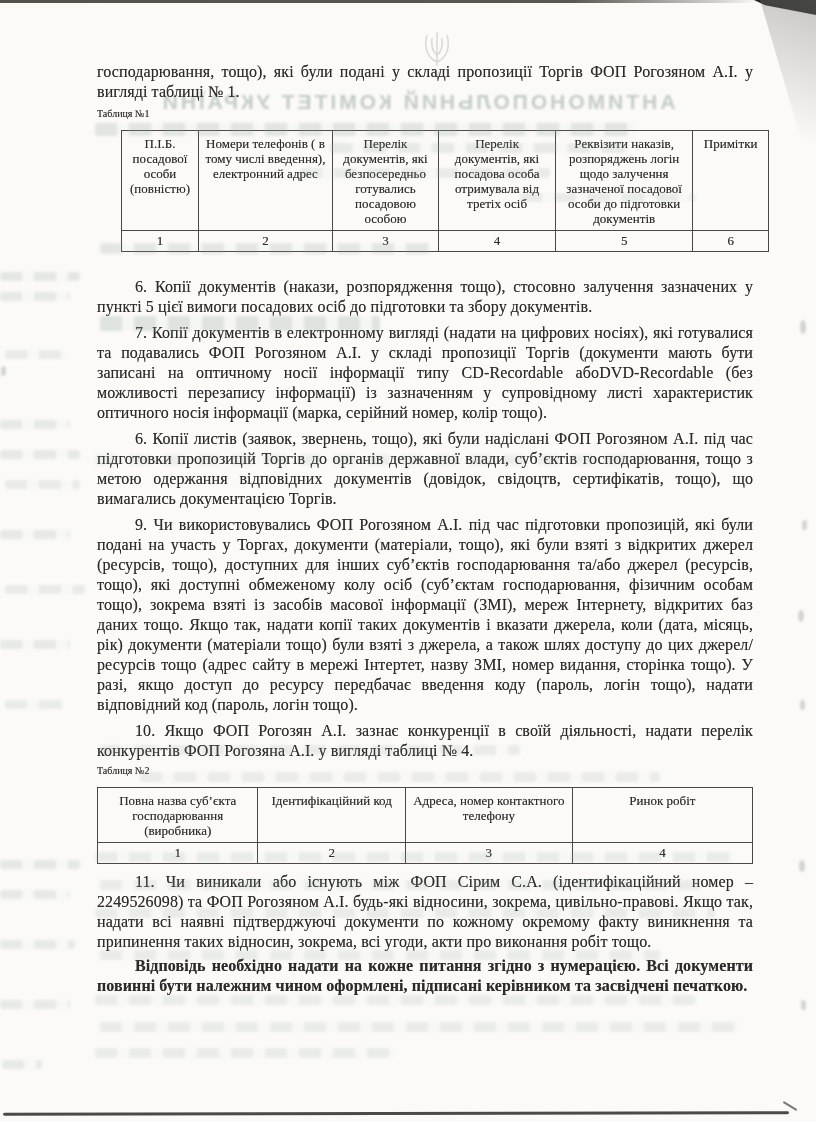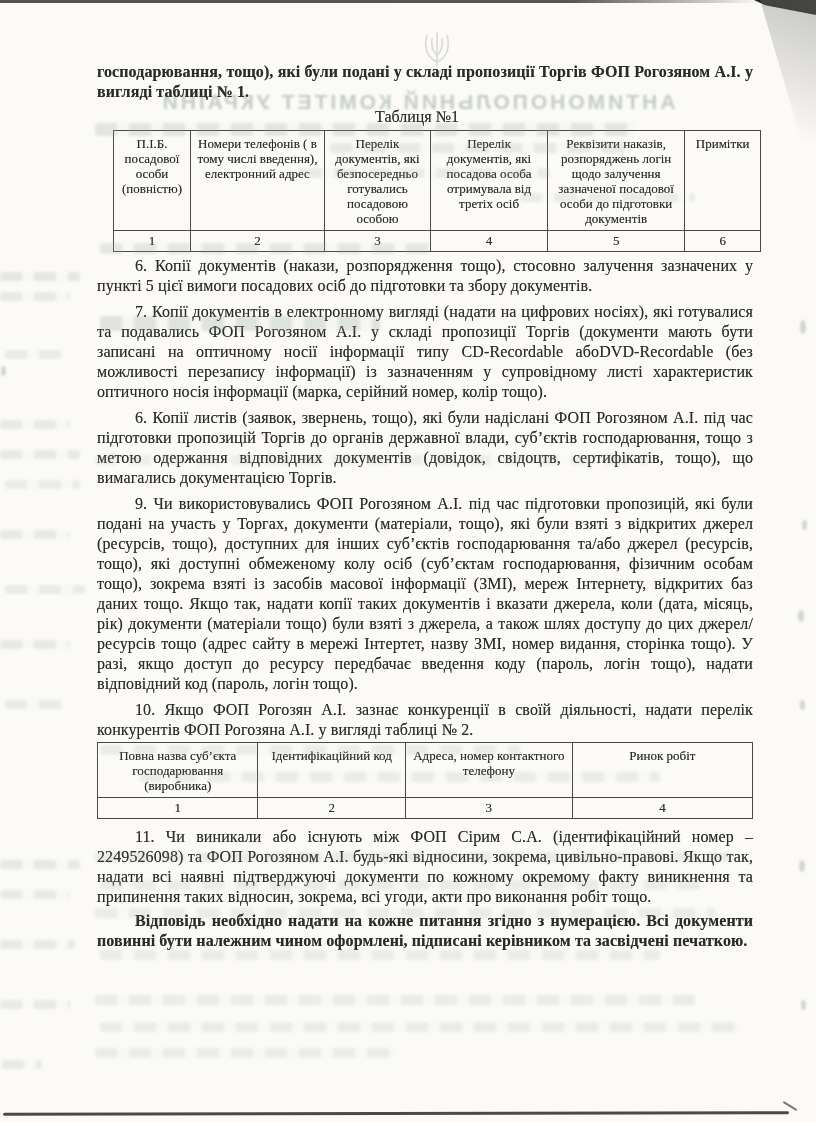--- a/index.html
+++ b/index.html
@@ -31,31 +31,31 @@
     pointer-events:none;
   }
   .gs{position:absolute;border-radius:3px;filter:blur(1.6px);pointer-events:none;
     background:repeating-linear-gradient(90deg,rgba(148,165,152,.5) 0 22px,rgba(148,165,152,.08) 22px 34px);}
   .smudge{position:absolute;background:rgba(110,115,108,.28);border-radius:50%;filter:blur(1px);}
   
   .content{position:absolute;left:97px;top:62px;width:656px;}
   p.para{margin:6px 0 0 0;font-size:16px;line-height:20px;text-align:justify;
     text-indent:38px;letter-spacing:.1px;
     text-shadow:0 0 .5px rgba(43,43,43,.55);}
-  p.para.first{margin-top:0;text-indent:0;font-weight:bold;}
+  p.para.first{margin-top:0;text-indent:0;}
   p.para.bold{font-weight:bold;margin-top:4px;}
-  .tcap{margin-top:6px;height:20px;font-size:16px;text-align:center;padding-right:16px;
+  .tcap{margin-top:6px;height:20px;font-size:10px;text-align:left;padding-right:16px;
     text-shadow:0 0 .5px rgba(43,43,43,.5);}
   table.doc{border-collapse:collapse;margin-top:2px;table-layout:fixed;
     font-size:13px;line-height:15px;text-align:center;}
   table.doc td,table.doc th{border:1.4px solid #4a4744;font-weight:normal;
     vertical-align:top;padding:5px 3px 4px 3px;
     text-shadow:0 0 .5px rgba(43,43,43,.5);}
   table.doc td.num{padding:2px 3px 3px 3px;vertical-align:middle;}
-  #table1{width:648px;margin-left:16px;}
+  #table1{width:648px;margin-left:24px;}
   #table2{width:656px;margin-left:0;}
   #table2 th{padding-top:5px;}
 </style>
 </head>
 <body>
 
 <div class="page">
 
   <div class="top-edge"></div>
   <div class="corner-dark"></div>
@@ -102,26 +102,27 @@
         <td class="num">1</td>
         <td class="num">2</td>
         <td class="num">3</td>
         <td class="num">4</td>
         <td class="num">5</td>
         <td class="num">6</td>
       </tr>
     </tbody>
       </table>
 
-    <p class="para" style="margin-top:4px">6. Копії документів (накази, розпорядження тощо), стосовно залучення зазначених у пункті 5 цієї вимоги посадових осіб до підготовки та збору документів.</p>
+    <p class="para" style="margin-top:25px">6. Копії документів (накази, розпорядження тощо), стосовно залучення зазначених у пункті 5 цієї вимоги посадових осіб до підготовки та збору документів.</p>
     <p class="para">7. Копії документів в електронному вигляді (надати на цифрових носіях), які готувалися та подавались ФОП Рогозяном А.І. у складі пропозиції Торгів (документи мають бути записані на оптичному носії інформації типу CD-Recordable абоDVD-Recordable (без можливості перезапису інформації) із зазначенням у супровідному листі характеристик оптичного носія інформації (марка, серійний номер, колір тощо).</p>
     <p class="para">6. Копії листів (заявок, звернень, тощо), які були надіслані ФОП Рогозяном А.І. під час підготовки пропозицій Торгів до органів державної влади, суб’єктів господарювання, тощо з метою одержання відповідних документів (довідок, свідоцтв, сертифікатів, тощо), що вимагались документацією Торгів.</p>
     <p class="para">9. Чи використовувались ФОП Рогозяном А.І. під час підготовки пропозицій, які були подані на участь у Торгах, документи (матеріали, тощо), які були взяті з відкритих джерел (ресурсів, тощо), доступних для інших суб’єктів господарювання та/або джерел (ресурсів, тощо), які доступні обмеженому колу осіб (суб’єктам господарювання, фізичним особам тощо), зокрема взяті із засобів масової інформації (ЗМІ), мереж Інтернету, відкритих баз даних тощо. Якщо так, надати копії таких документів і вказати джерела, коли (дата, місяць, рік) документи (матеріали тощо) були взяті з джерела, а також шлях доступу до цих джерел/ресурсів тощо (адрес сайту в мережі Інтертет, назву ЗМІ, номер видання, сторінка тощо). У разі, якщо доступ до ресурсу передбачає введення коду (пароль, логін тощо), надати відповідний код (пароль, логін тощо).</p>
-    <p class="para">10. Якщо ФОП Рогозян А.І. зазнає конкуренції в своїй діяльності, надати перелік конкурентів ФОП Рогозяна А.І. у вигляді таблиці № 2.</p>
+    <p class="para">10. Якщо ФОП Рогозян А.І. зазнає конкуренції в своїй діяльності, надати перелік конкурентів ФОП Рогозяна А.І. у вигляді таблиці № 4.</p>
 
+    <div class="tcap" style="margin-top:4px">Таблиця №2</div>
 
     <table class="doc" id="table2">
       <colgroup>
         <col style="width:24.5%">
           <col style="width:22.5%">
           <col style="width:25.5%">
           <col style="width:27.5%">
       </colgroup>
       <tbody>
           <tr>

